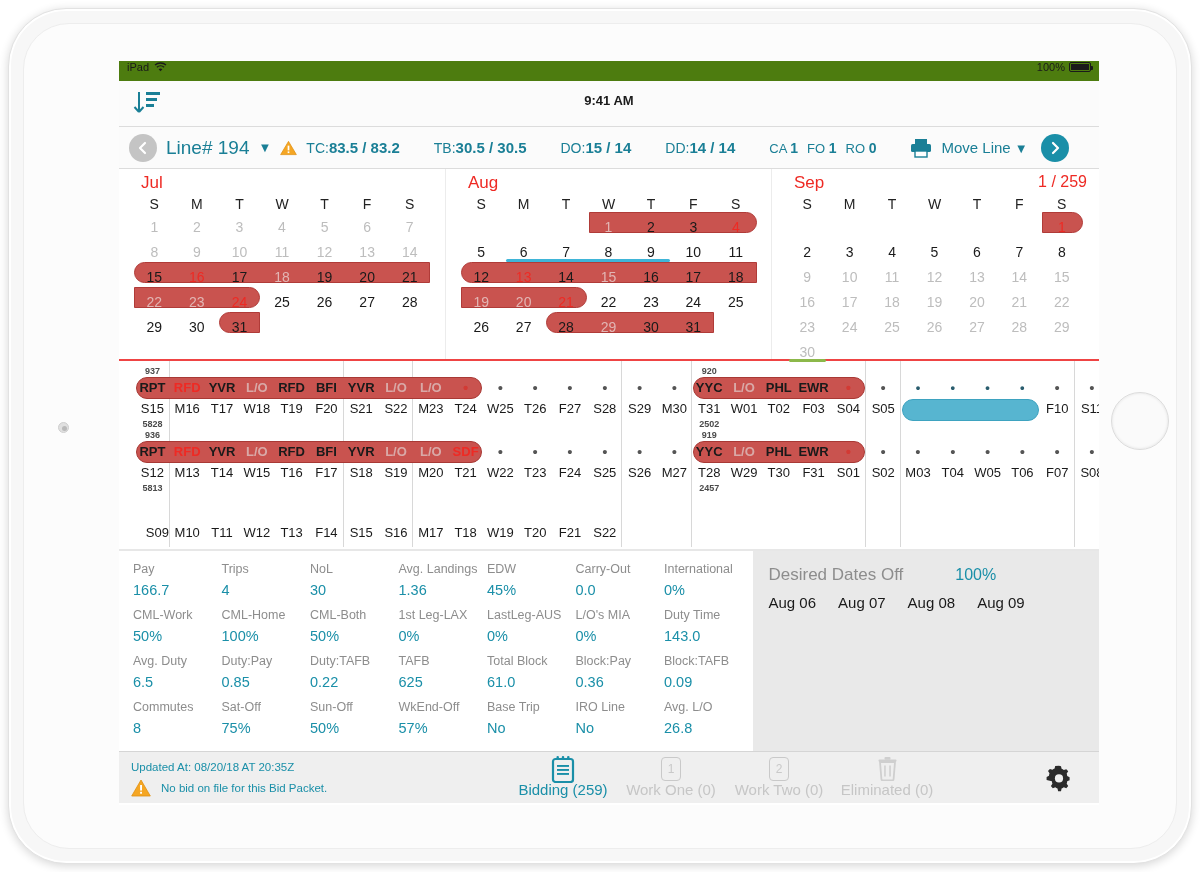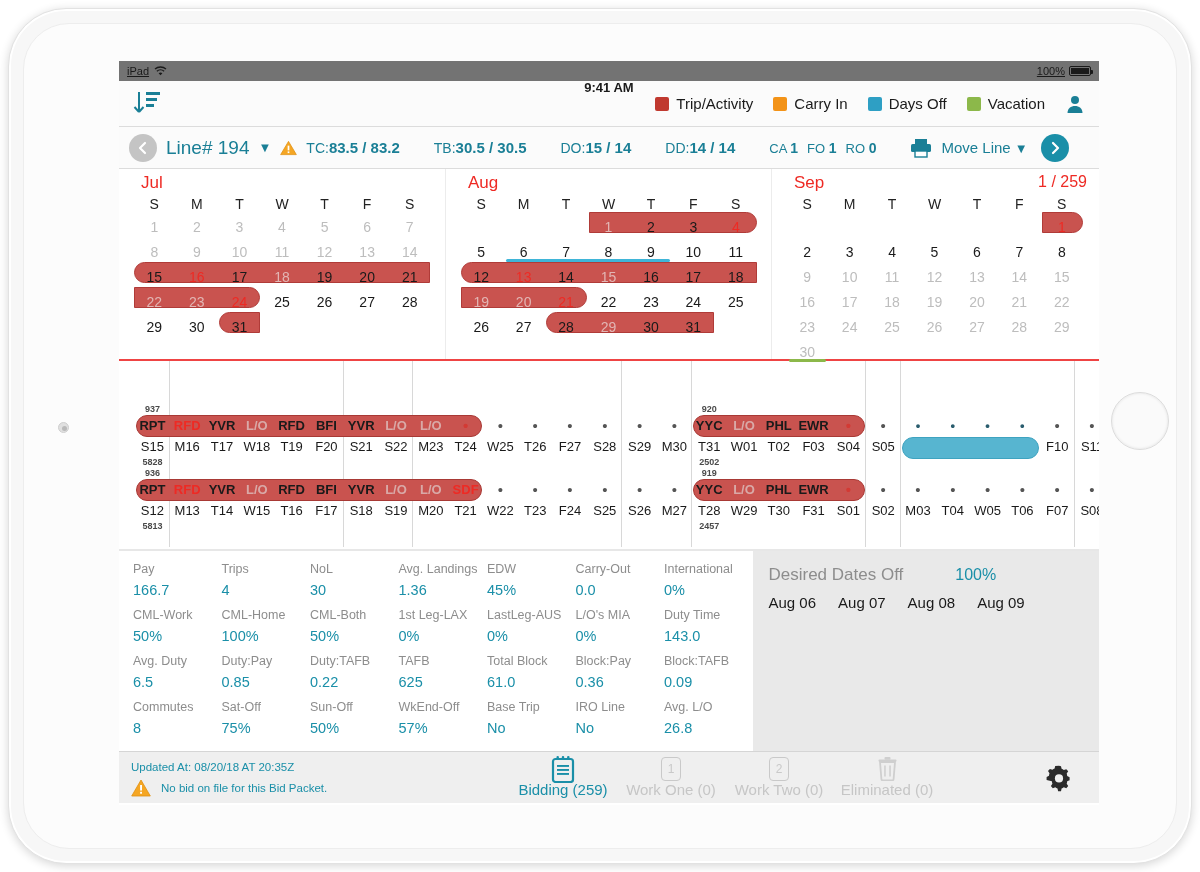--- a/index.html
+++ b/index.html
@@ -47,26 +47,25 @@
   .screen {
     position: absolute; left: 110px; top: 52px;
     width: 980px; height: 744px;
     background: #ffffff;
     overflow: hidden;
   }
 
   
   .status-bar {
     height: 20px; width: 100%;
-    background: #737373;
-    display: flex; align-items: center;
+    background: #4d7c0f;
+    display: flex; align-items: flex-start;
     font-size: 11px; color: #1a1a1a;
     padding: 0 8px;
     position: relative;
-    text-decoration: underline;
   }
   .status-left { display: flex; align-items: center; gap: 5px; }
   .status-center {
     position: absolute; left: 0; right: 0; text-align: center;
     font-weight: bold; font-size: 13px; margin-top: 32px;
   }
   .status-right {
     margin-left: auto; display: flex; align-items: center; gap: 4px;
     font-size: 11px; position: relative; z-index: 2;
   }
@@ -168,21 +167,21 @@
   .bar.cap-r { border-top-right-radius: 11px; border-bottom-right-radius: 11px; }
   .ubar { position: absolute; height: 3px; z-index: 1; border-radius: 2px; }
   .ubar.blue { background: #3fb5d8; }
   .ubar.green { background: #8cb84a; }
 
   
   .strip-zone {
     background: #fff; height: 190px; position: relative;
     border-bottom: 2px solid #e7e7e7; overflow: hidden;
   }
-  .strip-row { position: relative; height: 63px; margin-top: 38px; }
+  .strip-row { position: relative; height: 63px; }
   .col {
     position: absolute; top: 0; width: 44.54px; height: 63px;
     text-align: center;
   }
   .col .pid {
     font-size: 9px; color: #4a4a4a; line-height: 12px; height: 12px; font-weight: bold;
   }
   .col .code {
     font-size: 13px; line-height: 22px; height: 22px; position: relative; z-index: 3;
     font-weight: bold; color: #1a1a1a;
@@ -277,42 +276,20 @@
 
     <div class="toolbar">
       <svg class="sort-icon" viewBox="0 0 34 32">
         <path d="M10 4 V24 M10 24 l-4.5-5 M10 24 l4.5-5" stroke="#1a7f96" stroke-width="2" fill="none"></path>
         <rect x="17" y="4" width="14" height="3" fill="#1a7f96"></rect>
         <rect x="17" y="10" width="11" height="3" fill="#1a7f96"></rect>
         <rect x="17" y="16" width="8" height="3" fill="#1a7f96"></rect>
       </svg>
 
 
-      <div class="legend">
-        <div class="li">
-          <span class="sw" style="background:#c0392f"></span>
-          <span>Trip/Activity</span>
-        </div>
-        <div class="li">
-          <span class="sw" style="background:#f39318"></span>
-          <span>Carry In</span>
-        </div>
-        <div class="li">
-          <span class="sw" style="background:#2e9fc4"></span>
-          <span>Days Off</span>
-        </div>
-        <div class="li">
-          <span class="sw" style="background:#8cb84a"></span>
-          <span>Vacation</span>
-        </div>
-        <svg class="person-icon" viewBox="0 0 20 20">
-          <circle cx="10" cy="6" r="4" fill="#1a7f96"></circle>
-          <path d="M2.5 19c0-4.4 3.4-7 7.5-7s7.5 2.6 7.5 7z" fill="#1a7f96"></path>
-        </svg>
-      </div>
     </div>
 
     <div class="infobar">
       <div class="navcirc prev">
         <svg width="14" height="14" viewBox="0 0 14 14">
           <path d="M9 2 L4 7 L9 12" stroke="#fff" stroke-width="2.2" fill="none" stroke-linecap="round" stroke-linejoin="round"></path>
         </svg>
       </div>
       <span class="lineno">Line# 194</span>
       <span class="caret">▼</span>

